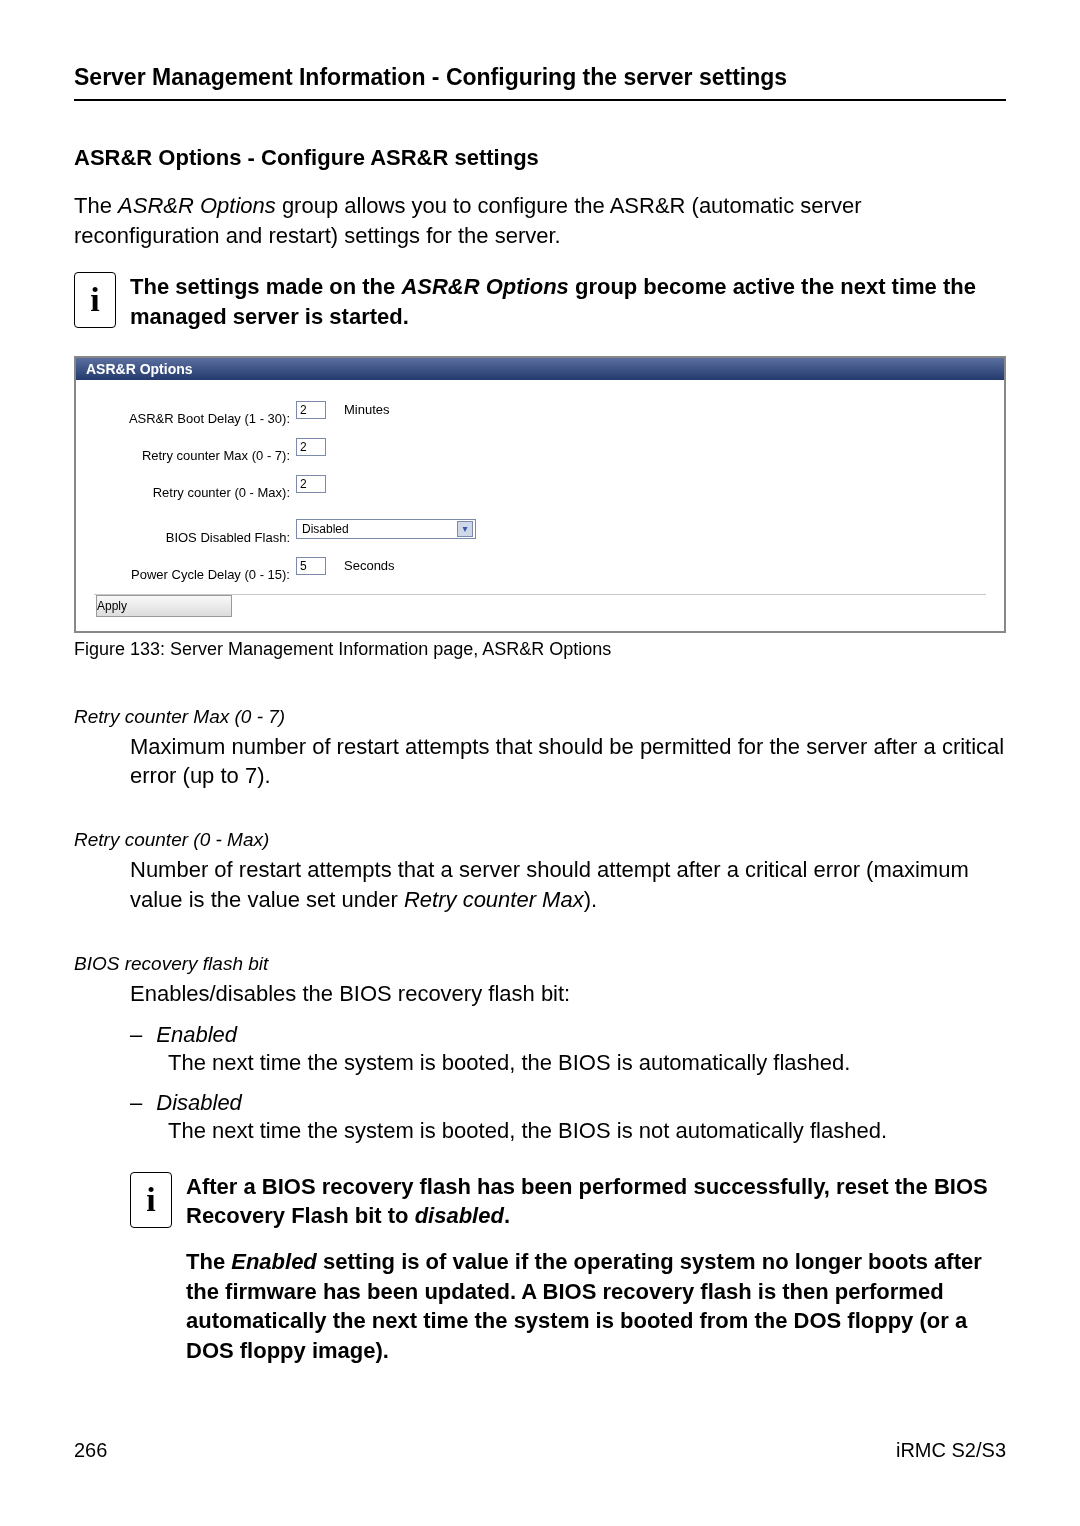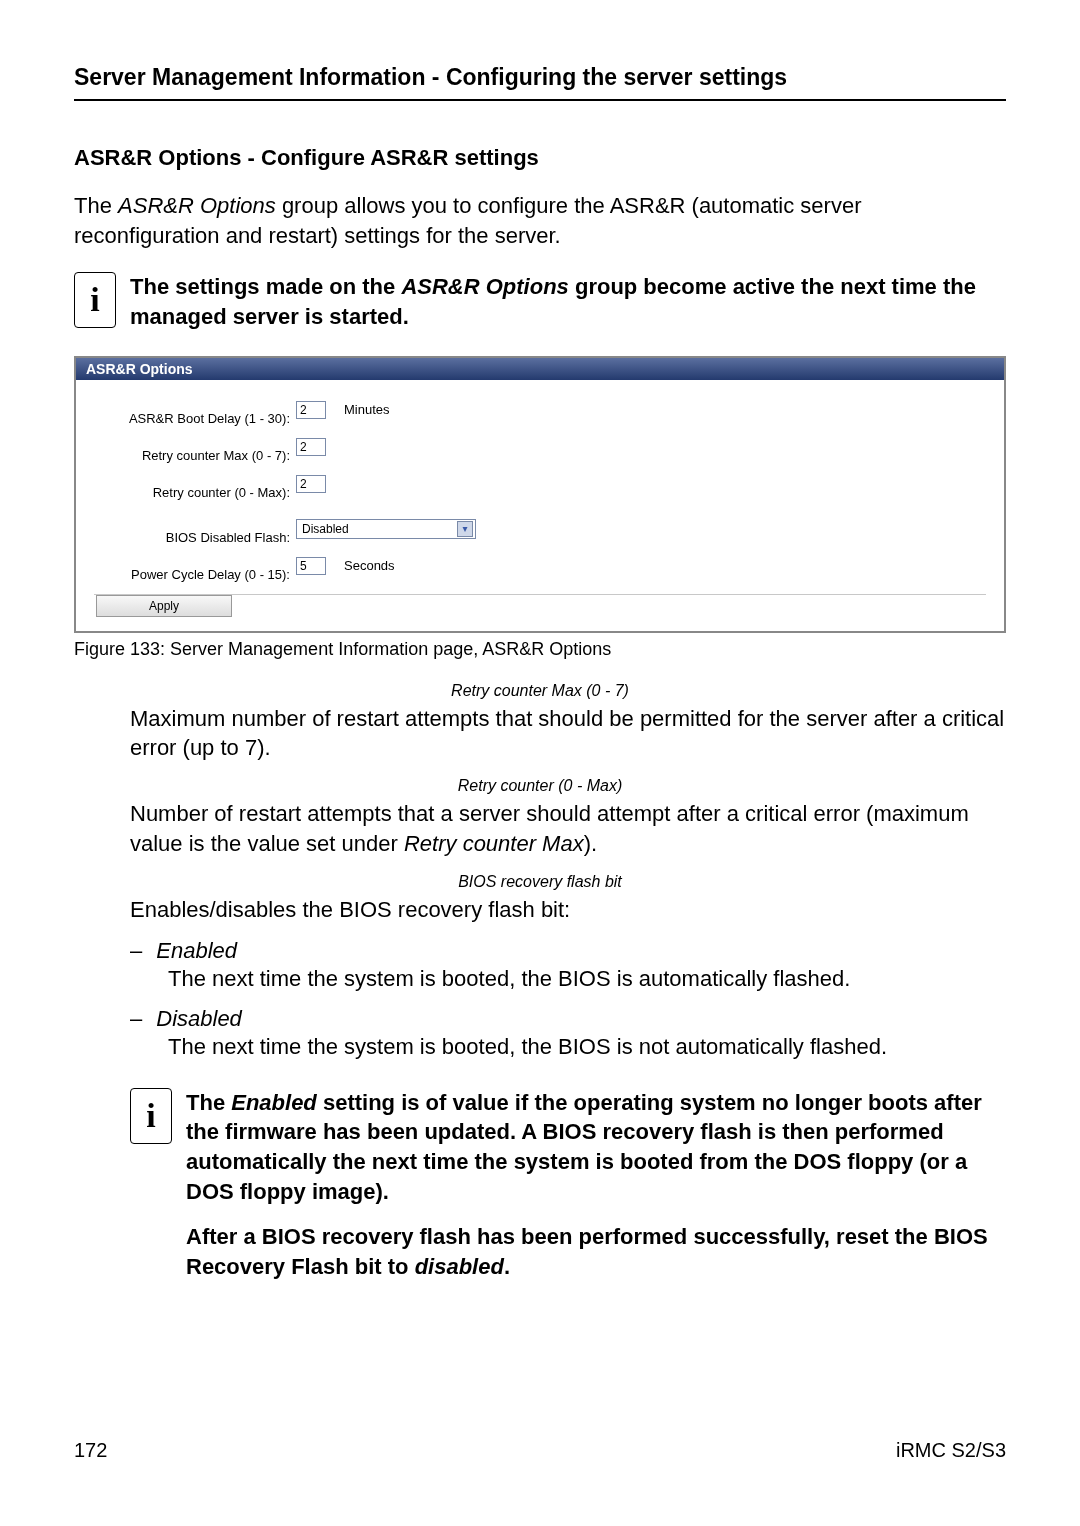--- a/index.html
+++ b/index.html
@@ -18,23 +18,23 @@
   .fig-titlebar { background: linear-gradient(#5b6f9f,#243a6e); color: #fff; font-size: 14px; font-weight: bold; padding: 3px 10px; }
   .fig-body { padding: 14px 18px; font-size: 13px; }
   .fig-row { display: flex; align-items: center; margin-bottom: 5px; }
   .fig-label { width: 202px; text-align: right; padding-right: 6px; margin-top: 17px; }
   .fig-input { width: 30px; height: 18px; border: 1px solid #7a8aa8; background: #fff; font-size: 12px; padding: 0 3px; line-height: 16px; }
   .fig-unit { margin-left: 18px; }
   .fig-select { height: 20px; border: 1px solid #7a8aa8; background: #fff; width: 180px; display: flex; justify-content: space-between; align-items: center; padding: 0 2px 0 5px; font-size: 12px; }
   .fig-select-arrow { width: 16px; height: 16px; background: #cfd8e9; border: 1px solid #7a8aa8; display: flex; align-items: center; justify-content: center; font-size: 10px; color: #3a5aa8; }
   .fig-spacer { height: 8px; }
   .fig-btnbar { border-top: 1px solid #c8c8c8; margin-top: 12px; padding-top: 0; }
-  .fig-btn { display: inline-block; border: 1px solid #999; background: linear-gradient(#f8f8f8,#ddd); font-size: 12px; padding: 3px 0; width: 136px; text-align: center; margin-left: 2px; }
+  .fig-btn { display: inline-block; border: 1px solid #999; background: linear-gradient(#f8f8f8,#ddd); font-size: 12px; padding: 3px 0; width: 136px; text-align: left; margin-left: 2px; }
   .caption { font-size: 18px; margin-top: 6px; margin-bottom: 22px; }
-  .term { font-style: italic; font-size: 16px; margin-top: 0; margin-bottom: 4px; text-align: center; }
+  .term { font-style: italic; font-size: 19px; margin-top: 24px; margin-bottom: 4px; }
   .def { font-size: 22px; line-height: 1.35; margin-left: 56px; margin-bottom: 14px; }
   .sublist { margin-left: 56px; }
   .subitem { margin-bottom: 12px; }
   .sub-dash { display: flex; gap: 14px; font-size: 22px; }
   .sub-head { font-style: italic; }
   .sub-body { font-size: 22px; line-height: 1.35; margin-left: 38px; }
   .subnote { display: flex; gap: 14px; margin-top: 14px; margin-left: 56px; }
   .subnote .note-text p { margin-bottom: 16px; }
   .footer { margin-top: auto; display: flex; justify-content: space-between; font-size: 20px; }
 </style>
@@ -123,25 +123,25 @@
       <div class="sub-body">The next time the system is booted, the BIOS is not automatically flashed.</div>
     </div>
   </div>
 
   <div class="subnote">
     <div class="note-icon-box">
       <span class="note-icon-dot">i</span>
     </div>
     <div class="note-text">
       <p>
-        <span>The </span><span class="italic">Enabled</span><span> setting is of value if the operating system no longer boots after the firmware has been updated. A BIOS recovery flash is then performed automatically the next time the system is booted from the DOS floppy (or a DOS floppy image).</span>
+        <span>After a BIOS recovery flash has been performed successfully, reset the BIOS Recovery Flash bit to </span><span class="italic">disabled</span><span>.</span>
       </p>
       <p>
-        <span>After a BIOS recovery flash has been performed successfully, reset the BIOS Recovery Flash bit to </span><span class="italic">disabled</span><span>.</span>
+        <span>The </span><span class="italic">Enabled</span><span> setting is of value if the operating system no longer boots after the firmware has been updated. A BIOS recovery flash is then performed automatically the next time the system is booted from the DOS floppy (or a DOS floppy image).</span>
       </p>
     </div>
   </div>
 
   <div class="footer">
-    <span>172</span>
+    <span>266</span>
     <span>iRMC S2/S3</span>
   </div>
 </div>
 
 </body></html>

